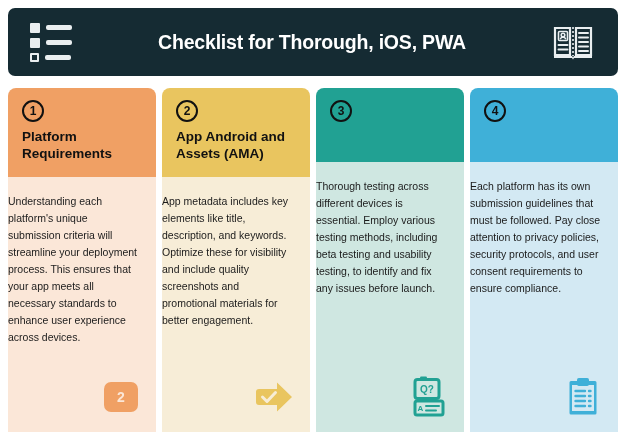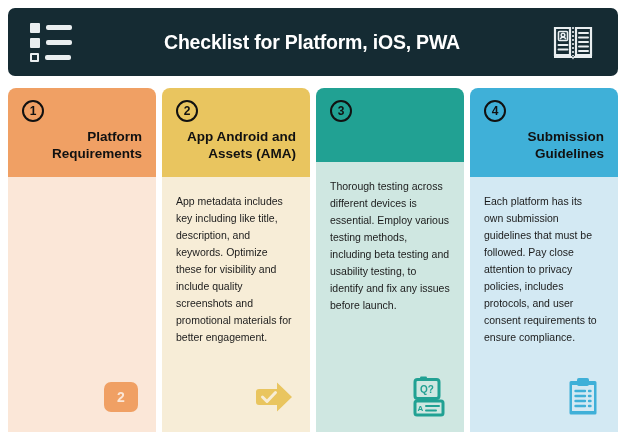--- a/index.html
+++ b/index.html
@@ -116,25 +116,24 @@
     font-weight: bold;
     color: #111111;
     box-sizing: border-box;
     margin-bottom: 7px;
   }
   .card-title {
     font-size: 13.5px;
     font-weight: bold;
     color: #111111;
     line-height: 1.25;
-    text-align: right;
   }
   .card-body {
     flex: 1 1 auto;
-    padding: 16px 14px 10px 14px;
+    padding: 16px 14px 10px 0;
     box-sizing: border-box;
     position: relative;
   }
   .card-text {
     font-size: 10.5px;
     line-height: 1.62;
     color: #1b1b1b;
   }
   .card-icon {
     position: absolute;
@@ -183,21 +182,21 @@
     <div class="li-row">
       <span class="li-sq"></span>
       <span class="li-bar"></span>
     </div>
     <div class="li-row">
       <span class="li-sq hollow"></span>
       <span class="li-bar"></span>
     </div>
   </div>
 
-  <div class="header-title">Checklist for Platform, iOS, PWA</div>
+  <div class="header-title">Checklist for Thorough, iOS, PWA</div>
 
   <div class="header-right-icon">
     <svg width="42" height="38" viewBox="0 0 42 38" aria-hidden="true">
       <g fill="none" stroke="#e9eef0" stroke-width="2.2">
         <path d="M3 5 h15 v27 H3 z"></path>
         <path d="M24 5 h15 v27 H24 z"></path>
       </g>
       <g stroke="#e9eef0" stroke-width="1.6" stroke-dasharray="2 2">
         <line x1="21" y1="4" x2="21" y2="33"></line>
       </g>
@@ -221,33 +220,34 @@
 </div>
 
 <div class="cards">
 
   <div class="card c1">
     <div class="card-head">
       <div class="num-circle">1</div>
       <div class="card-title">Platform Requirements</div>
     </div>
     <div class="card-body">
+      <div class="card-text">Understanding each platform's unique submission criteria will streamline your deployment process. This ensures that your app meets all necessary standards to enhance user experience across devices.</div>
       <div class="card-icon">
         <div class="badge2">2</div>
       </div>
     </div>
   </div>
 
   <div class="card c2">
     <div class="card-head">
       <div class="num-circle">2</div>
       <div class="card-title">App Android and Assets (AMA)</div>
     </div>
     <div class="card-body">
-      <div class="card-text">App metadata includes key including like title, description, and keywords. Optimize these for visibility and include quality screenshots and promotional materials for better engagement.</div>
+      <div class="card-text">App metadata includes key elements like title, description, and keywords. Optimize these for visibility and include quality screenshots and promotional materials for better engagement.</div>
       <div class="card-icon">
         <svg width="40" height="34" viewBox="0 0 40 34" aria-hidden="true">
           <path d="M4 9 h18 V2.5 L37 17 L22 31.5 V25 H4 a3 3 0 0 1 -3 -3 V12 a3 3 0 0 1 3 -3 z" fill="#e9c55f"></path>
           <path d="M7.5 17 l4.5 4.5 L20.5 12.5" fill="none" stroke="#f7edd7" stroke-width="3" stroke-linecap="round" stroke-linejoin="round"></path>
         </svg>
       </div>
     </div>
   </div>
 
   <div class="card c3">
@@ -268,24 +268,23 @@
             <line x1="15" y1="34.5" x2="25" y2="34.5"></line>
           </g>
         </svg>
       </div>
     </div>
   </div>
 
   <div class="card c4">
     <div class="card-head">
       <div class="num-circle">4</div>
-      <div class="card-title">Submission Guidelines</div>
     </div>
     <div class="card-body">
-      <div class="card-text">Each platform has its own submission guidelines that must be followed. Pay close attention to privacy policies, includes protocols, and user consent requirements to ensure compliance.</div>
+      <div class="card-text">Each platform has its own submission guidelines that must be followed. Pay close attention to privacy policies, security protocols, and user consent requirements to ensure compliance.</div>
       <div class="card-icon">
         <svg width="38" height="42" viewBox="0 0 38 42" aria-hidden="true">
           <path d="M7 5 h6 v4 H8 v26 h22 V9 h-5 V5 h6 a1.5 1.5 0 0 1 1.5 1.5 V37 a1.5 1.5 0 0 1 -1.5 1.5 H7 A1.5 1.5 0 0 1 5.5 37 V6.5 A1.5 1.5 0 0 1 7 5 z" fill="#3fb0d8"></path>
           <rect x="13" y="2" width="12" height="8" rx="1.8" fill="#3fb0d8"></rect>
           <g stroke="#3fb0d8" stroke-width="2.4" stroke-linecap="round">
             <line x1="11.5" y1="15" x2="21" y2="15"></line>
             <line x1="11.5" y1="20" x2="21" y2="20"></line>
             <line x1="11.5" y1="25" x2="21" y2="25"></line>
             <line x1="11.5" y1="30" x2="21" y2="30"></line>
             <line x1="25" y1="15" x2="26.5" y2="15"></line>

